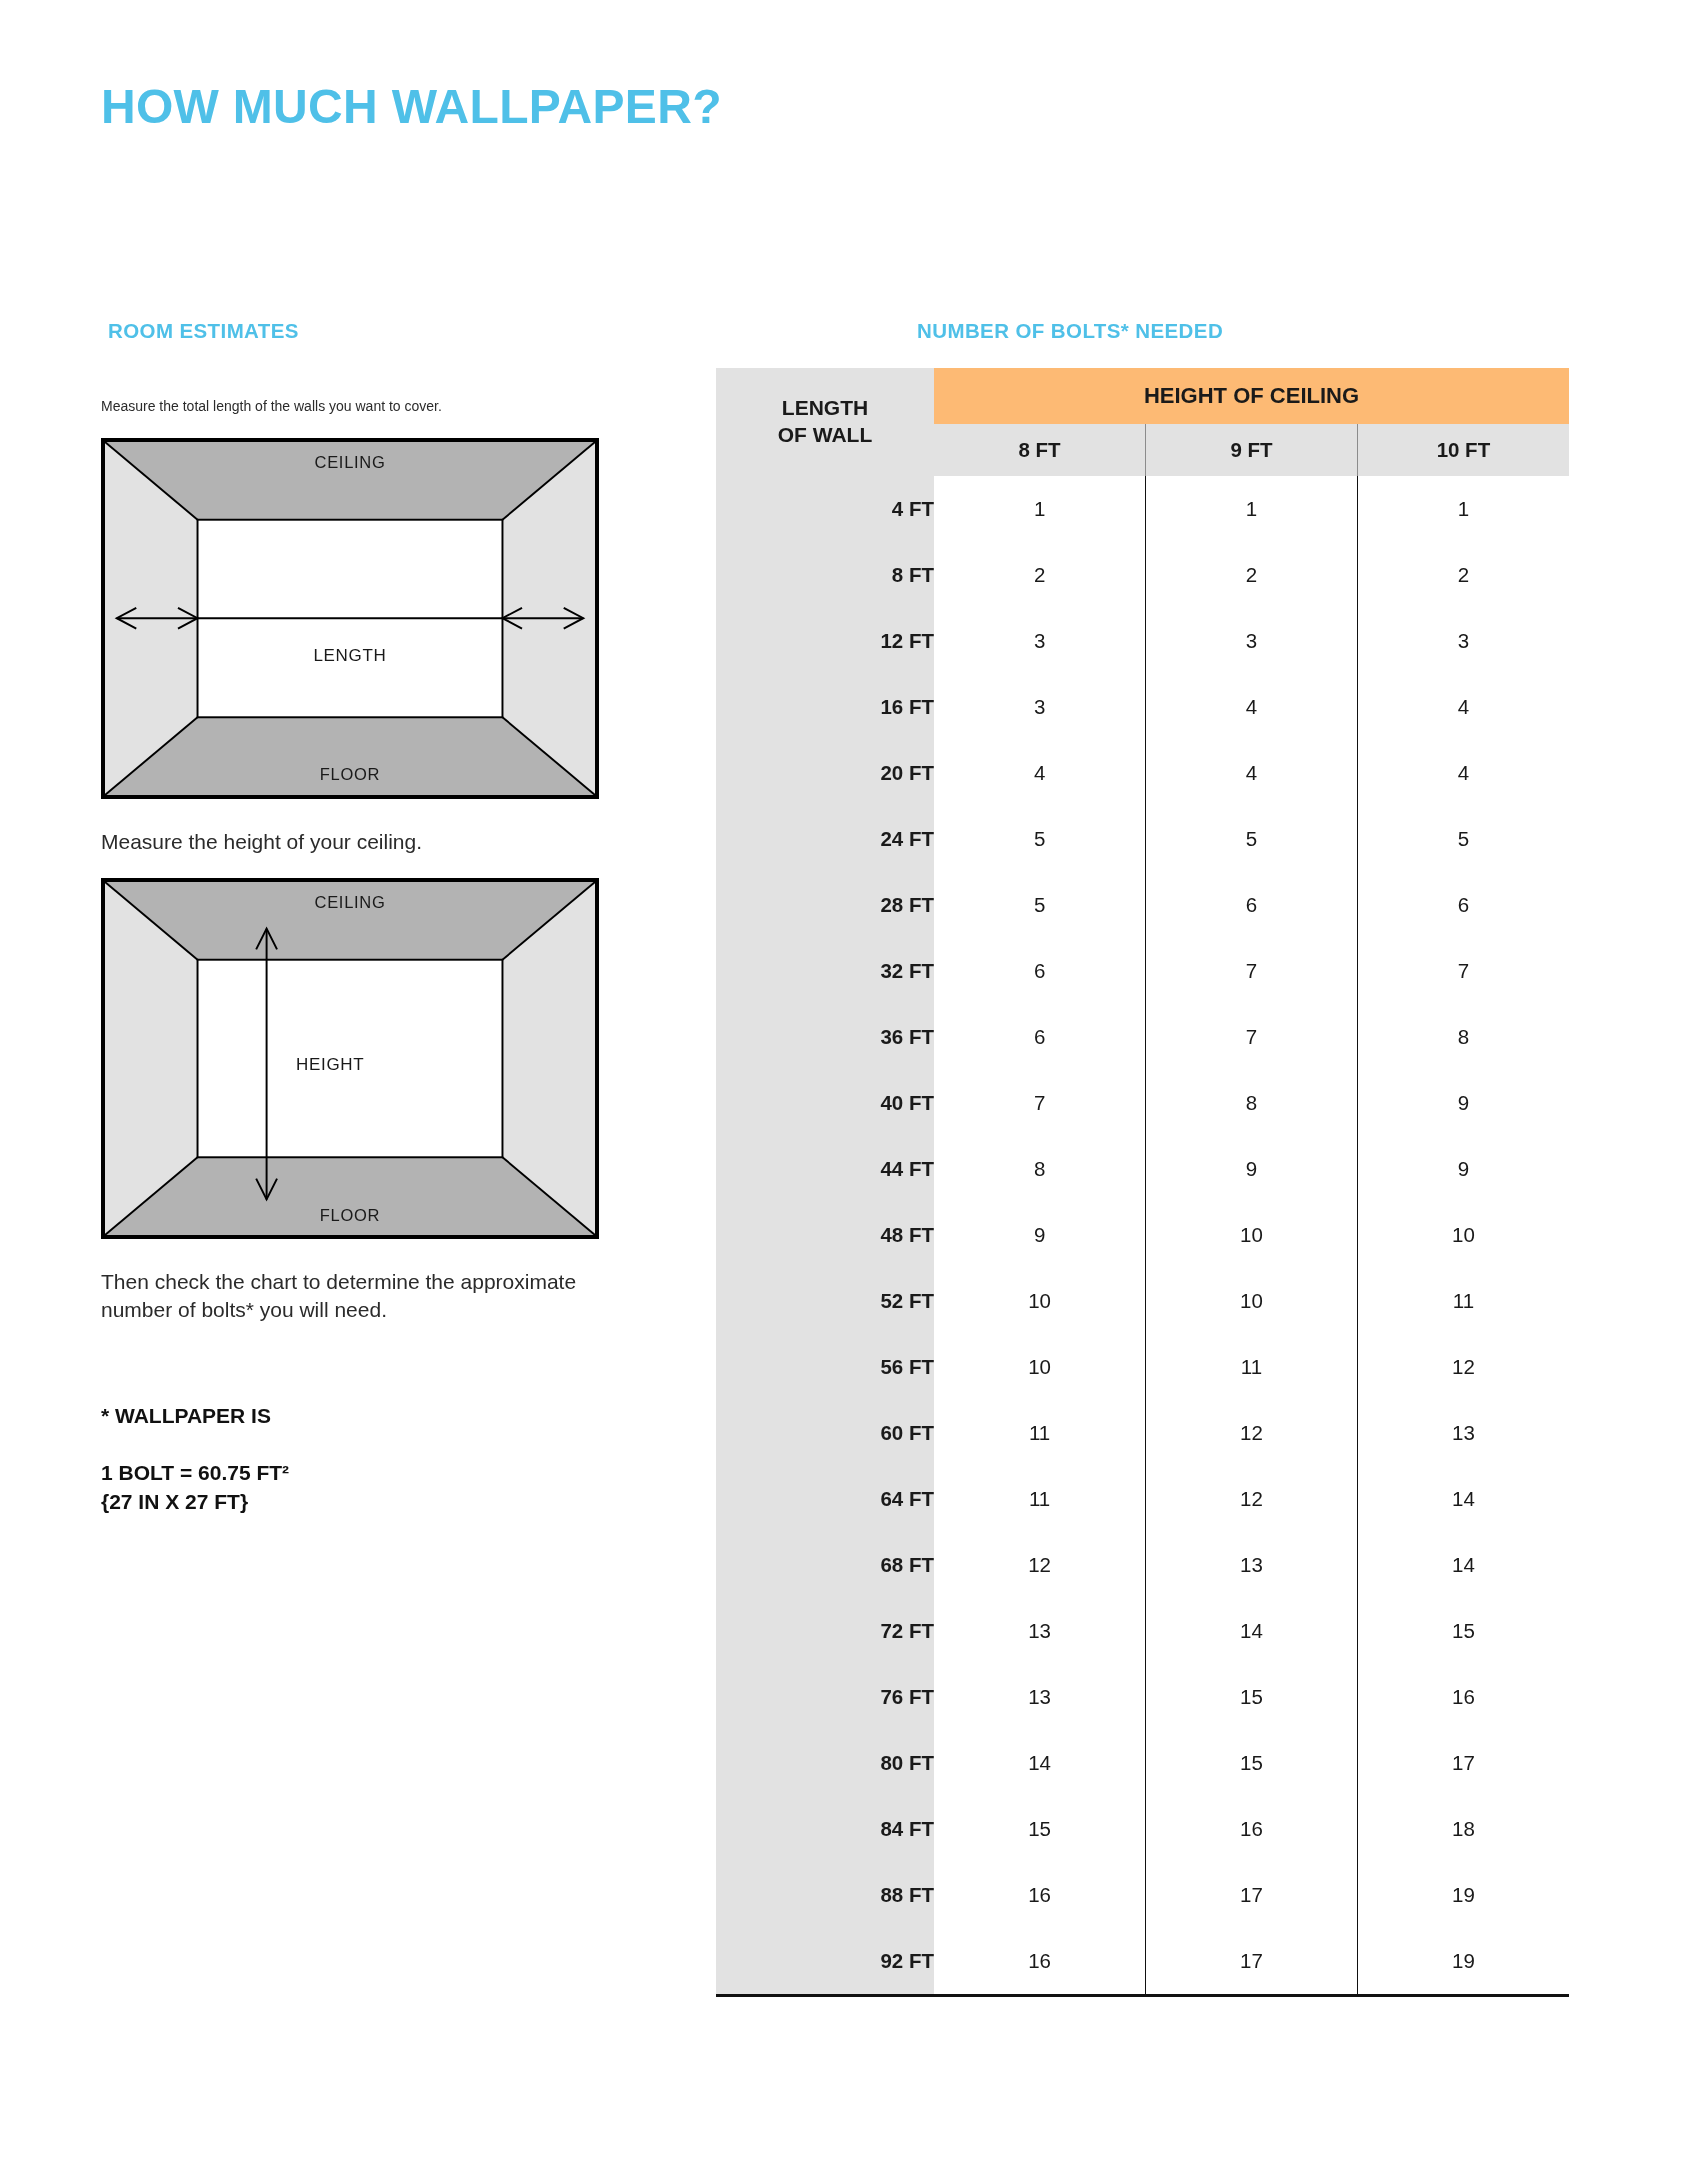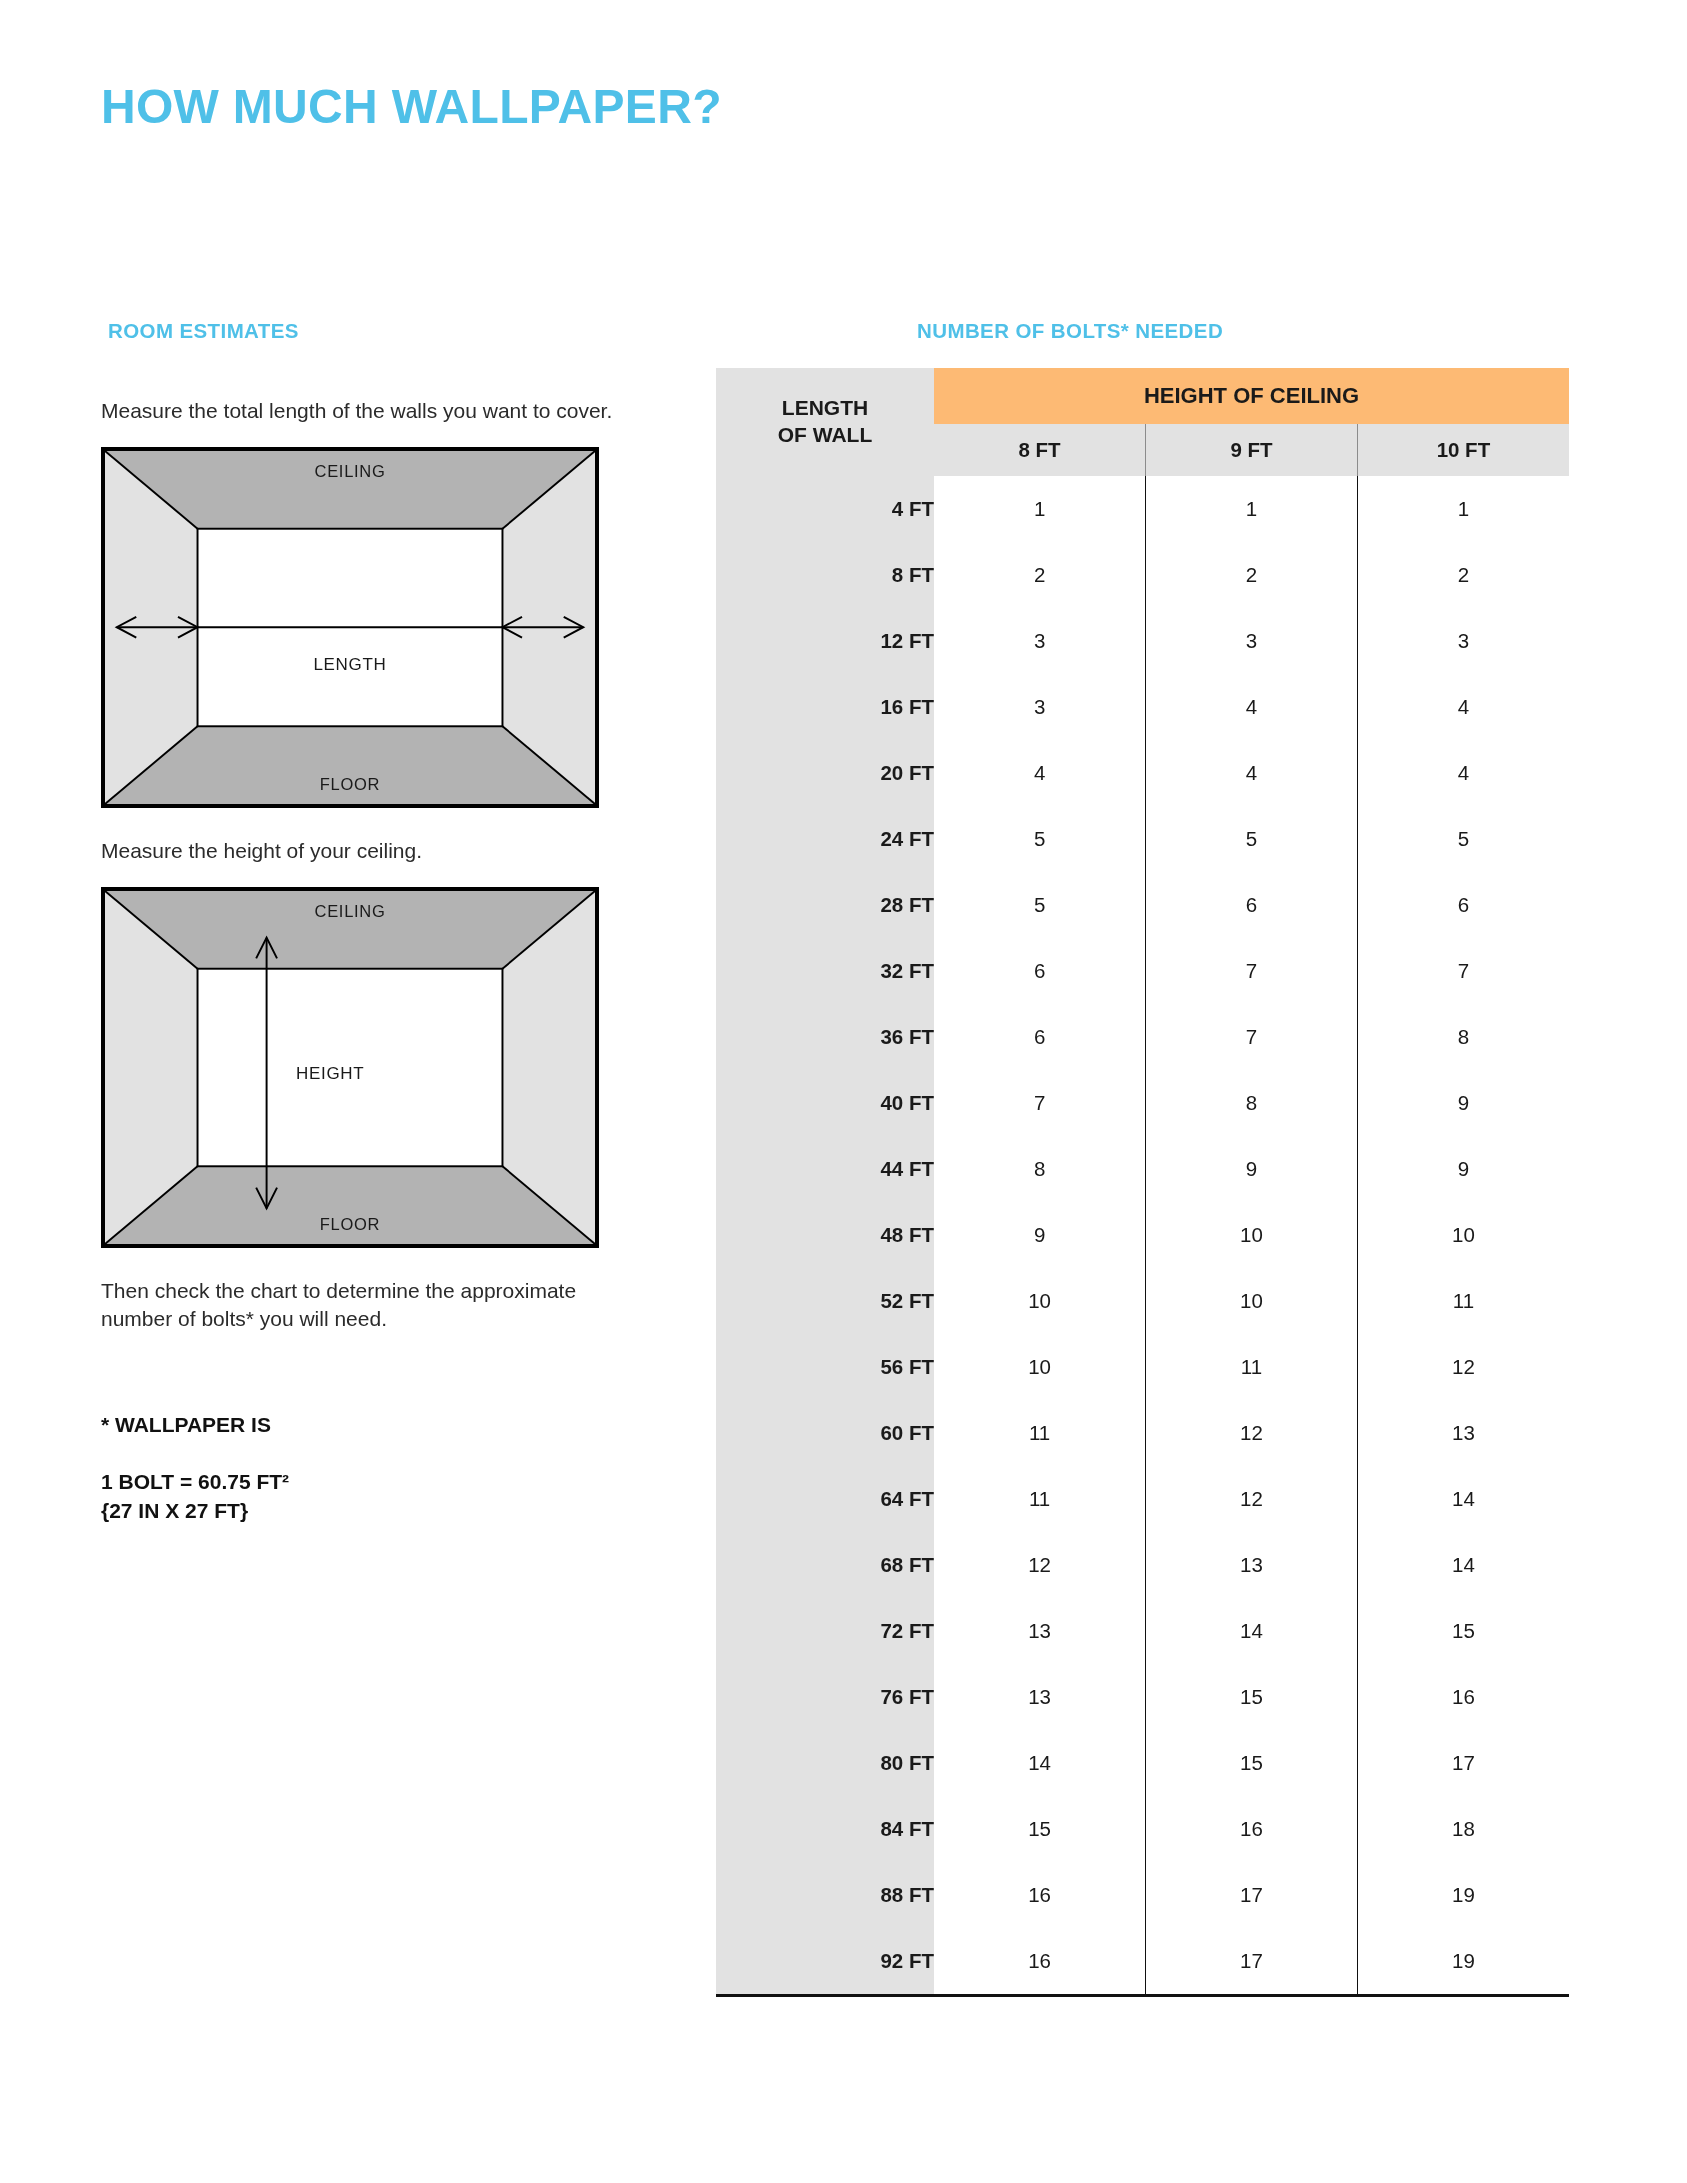--- a/index.html
+++ b/index.html
@@ -51,21 +51,21 @@
   }
 
   
   .left-col {
     position: absolute;
     left: 101px;
     top: 397px;
     width: 523px;
   }
   .para {
-    font-size: 21px;
+    font-size: 14px;
     line-height: 1.32;
     color: #2b2b2b;
   }
 
   
   .room {
     position: relative;
     width: 498px;
     height: 361px;
     border: 4px solid #000000;

